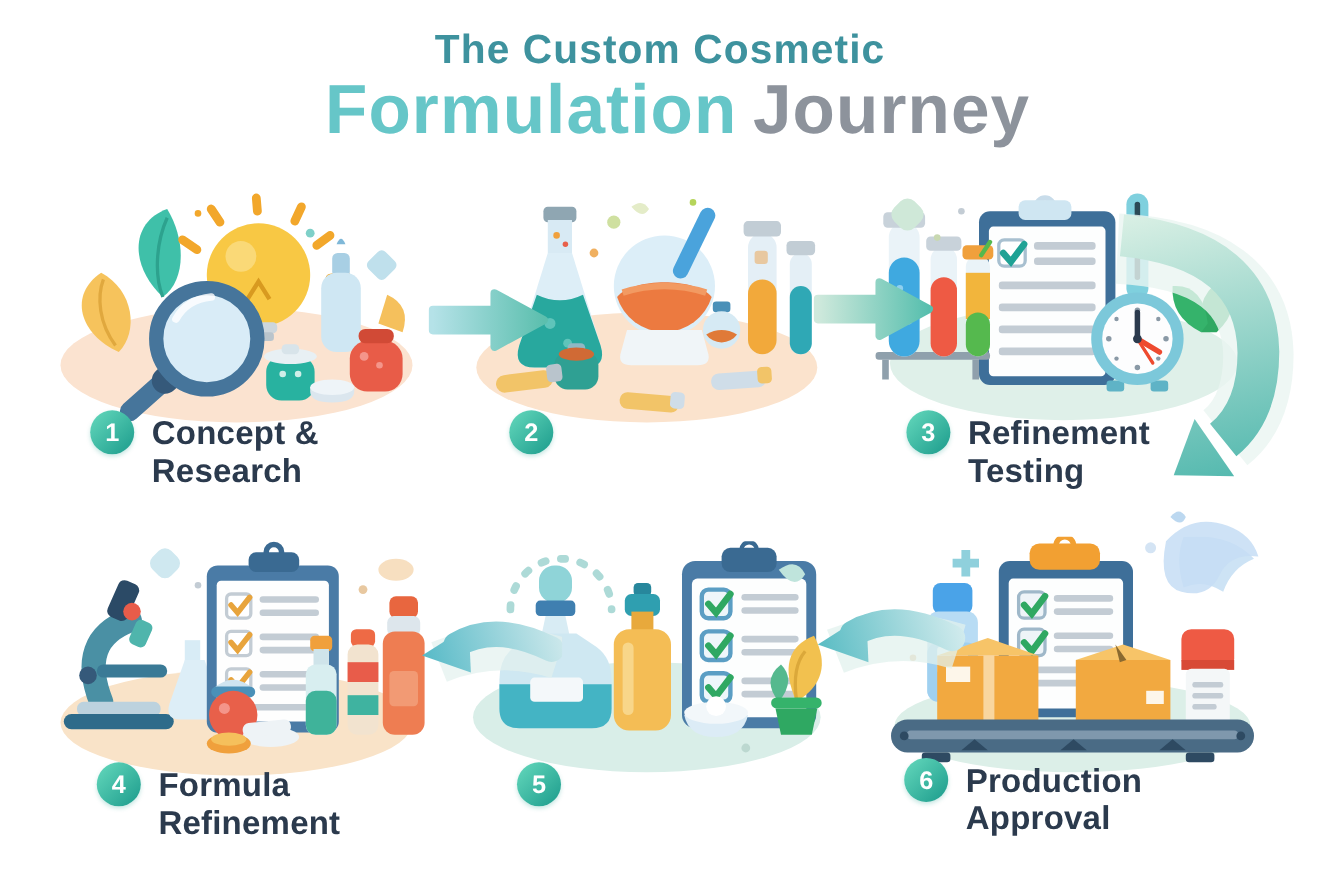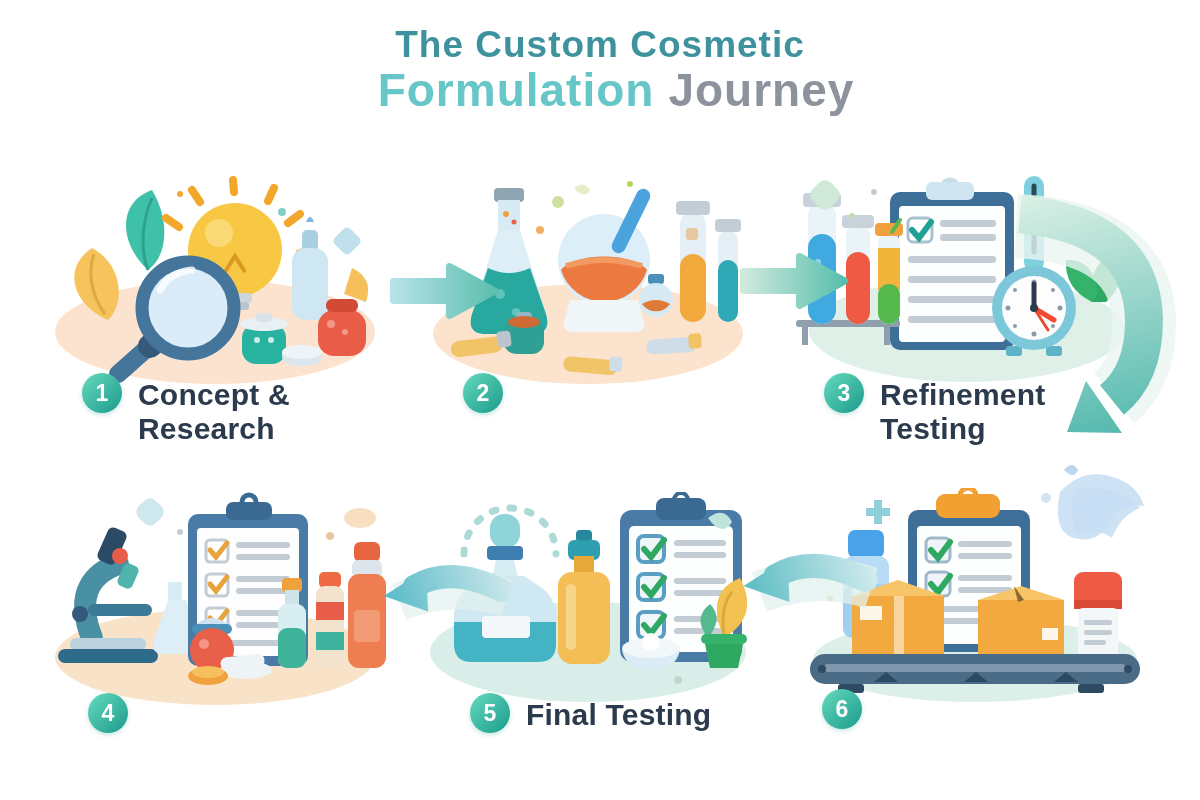--- a/index.html
+++ b/index.html
@@ -1,21 +1,21 @@
 <!DOCTYPE html>
 <html><head>
 <meta charset="utf-8">
 <style>
   html,body{margin:0;padding:0;background:#ffffff;}
   #canvas{position:relative;width:1200px;height:800px;background:#ffffff;overflow:hidden;
           font-family:"Liberation Sans", sans-serif;}
   
   .title{position:absolute;top:24px;left:0;width:1200px;text-align:center;line-height:1.12;}
   .t1{font-size:37px;font-weight:700;color:#3e929e;letter-spacing:1px;}
-  .t2{font-size:46px;font-weight:700;letter-spacing:1px;margin-left:32px;}
+  .t2{font-size:63px;font-weight:700;letter-spacing:1px;margin-left:32px;}
   .t2 .accent{color:#66c6c8;}
   .t2 .rest{color:#8d939c;margin-left:14px;}
   
   .step{position:absolute;width:360px;}
   .illus{width:360px;}
   .illus svg{display:block;}
   .caption{display:flex;align-items:flex-start;gap:16px;margin-top:-14px;}
   .badge{flex:0 0 auto;width:40px;height:40px;border-radius:50%;
          background:linear-gradient(135deg,#5ed3b8 10%,#1f9e8e 95%);
          color:#ffffff;font-weight:700;font-size:23px;line-height:40px;text-align:center;
@@ -321,20 +321,21 @@
         <g>
           <rect x="108" y="8" width="24" height="24" rx="8" fill="#cfe8f0" transform="rotate(45 120 20)"></rect>
           <ellipse cx="330" cy="26" rx="16" ry="10" fill="#f7dfc0"></ellipse>
           <circle cx="300" cy="44" r="4" fill="#e8c8a0"></circle>
             <circle cx="150" cy="40" r="3" fill="#c3ccd4"></circle>
         </g>
       </svg>
     </div>
     <div class="caption">
       <span class="badge">4</span>
+      <span class="label">Formula Refinement</span>
     </div>
   </div>
 
   <div class="step s5">
     <div class="illus">
       <svg viewBox="0 0 360 215" width="360" height="215">
         <ellipse cx="180" cy="160" rx="158" ry="50" fill="#d9eee8"></ellipse>
         <path d="M56 62 A46 46 0 1 1 148 62" fill="none" stroke="#9fd4d0" stroke-width="7" stroke-dasharray="4 14" stroke-linecap="round" opacity=".85"></path>
         <g>
           <rect x="82" y="22" width="30" height="34" rx="14" fill="#8fd4d8"></rect>
@@ -387,21 +388,20 @@
           <rect x="293" y="142" width="46" height="10" rx="5" fill="#35b36b"></rect>
           <path d="M297 152 h38 l-5 24 h-28 z" fill="#2fa862"></path>
         </g>
         <path d="M300 26 q16 -12 24 4 q-10 16 -24 -4z" fill="#bfe4dc"></path>
         <circle cx="270" cy="188" r="4" fill="#bcd8d0"></circle>
           <circle cx="60" cy="80" r="3" fill="#e8c8a0"></circle>
       </svg>
     </div>
     <div class="caption">
       <span class="badge">5</span>
-      <span class="label">Final Testing</span>
     </div>
   </div>
 
   <div class="step s6">
     <div class="illus">
       <svg viewBox="0 0 370 215" width="370" height="215">
         <ellipse cx="185" cy="172" rx="162" ry="42" fill="#dcefe8"></ellipse>
         <path d="M286 0 q42 -4 64 20 q-20 8 -28 30 q-18 -12 -36 -4 q-8 -26 0 -46z" fill="#c8e0f4" opacity=".9"></path>
         <path d="M84 12 h8 v8 h8 v8 h-8 v8 h-8 v-8 h-8 v-8 h8z" fill="#8fd0dc"></path>
         <g>
@@ -461,20 +461,21 @@
             <circle cx="338" cy="181" r="4" fill="#2e4a62"></circle>
           <rect x="48" y="196" width="26" height="9" rx="3" fill="#2e4a62"></rect>
           <rect x="288" y="196" width="26" height="9" rx="3" fill="#2e4a62"></rect>
         </g>
         <circle cx="44" cy="84" r="3" fill="#c3ccd4"></circle>
           <circle cx="40" cy="110" r="3" fill="#e8c8a0"></circle>
       </svg>
     </div>
     <div class="caption">
       <span class="badge">6</span>
+      <span class="label">Production Approval</span>
     </div>
   </div>
 
   <div class="arrow" style="left:388px;top:252px;">
     <svg width="112" height="78" viewBox="0 0 120 80">
       <defs>
           <linearGradient id="gr1" x1="0" y1="0" x2="1" y2="0">
         <stop offset="0" stop-color="#b5e2e8"></stop>
             <stop offset="1" stop-color="#5cbfae"></stop>
       </linearGradient>

